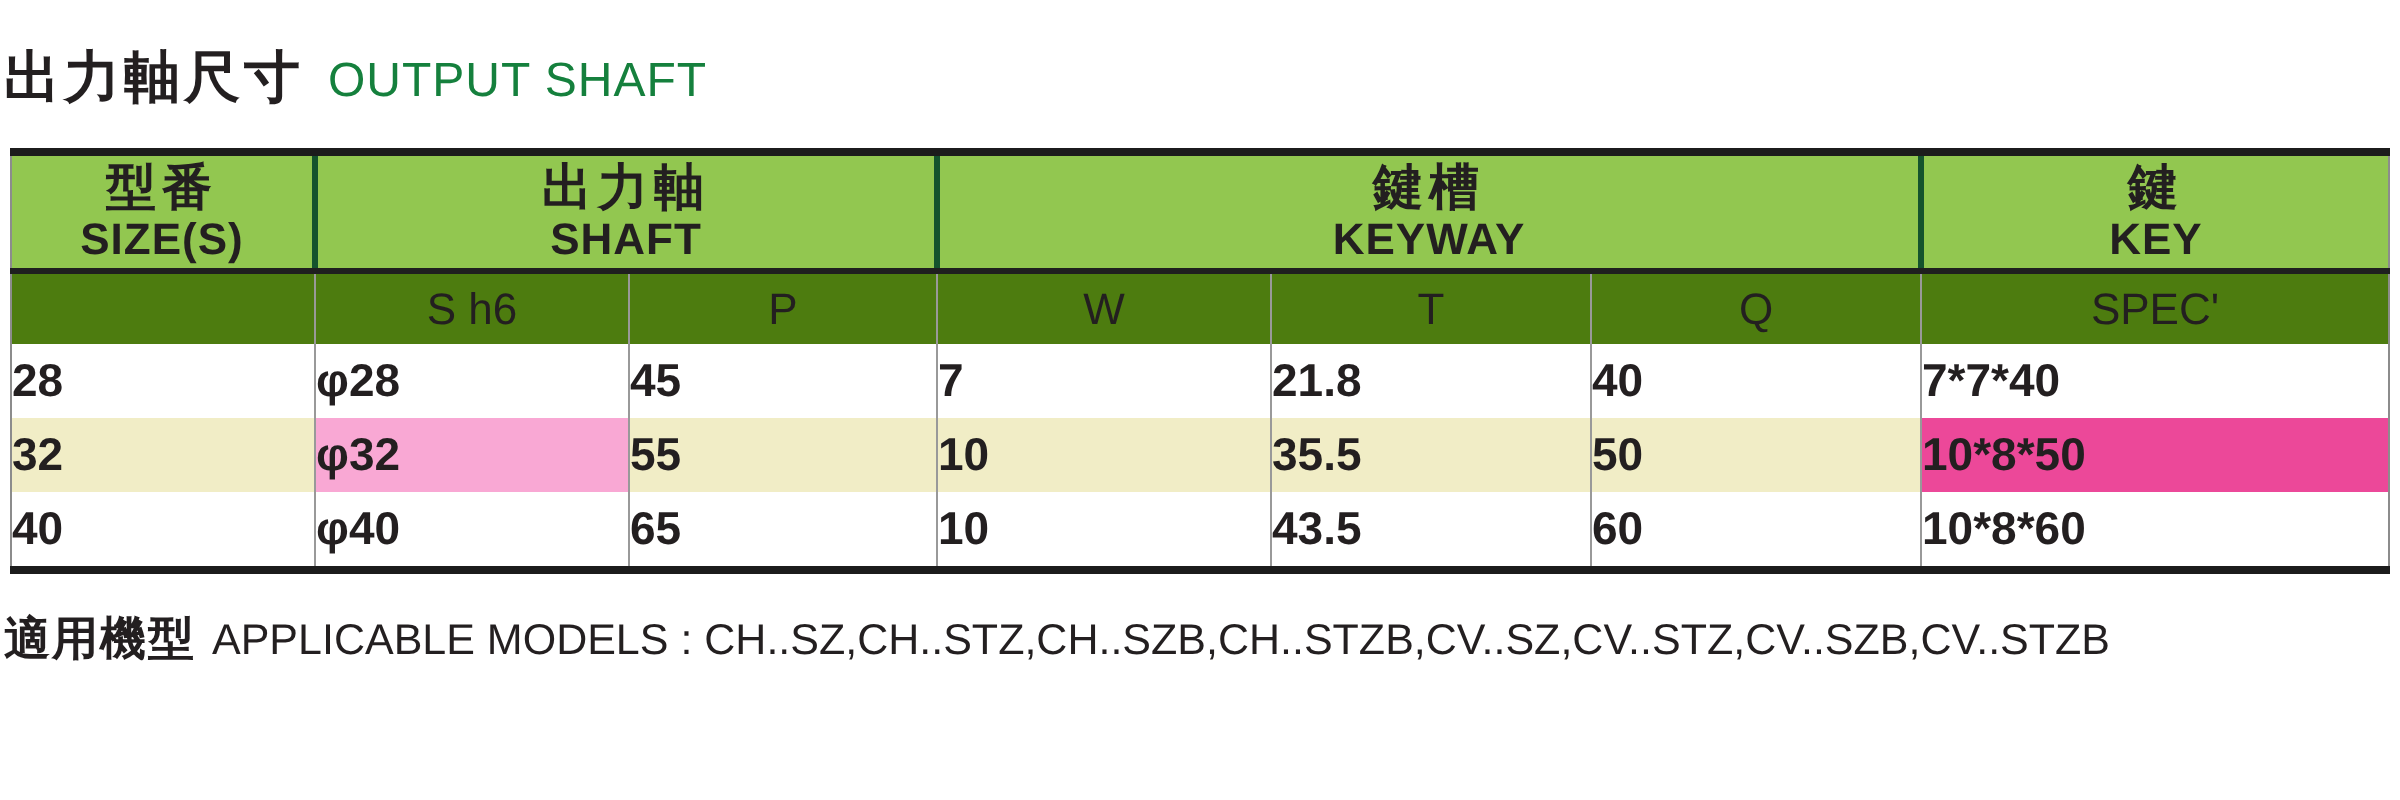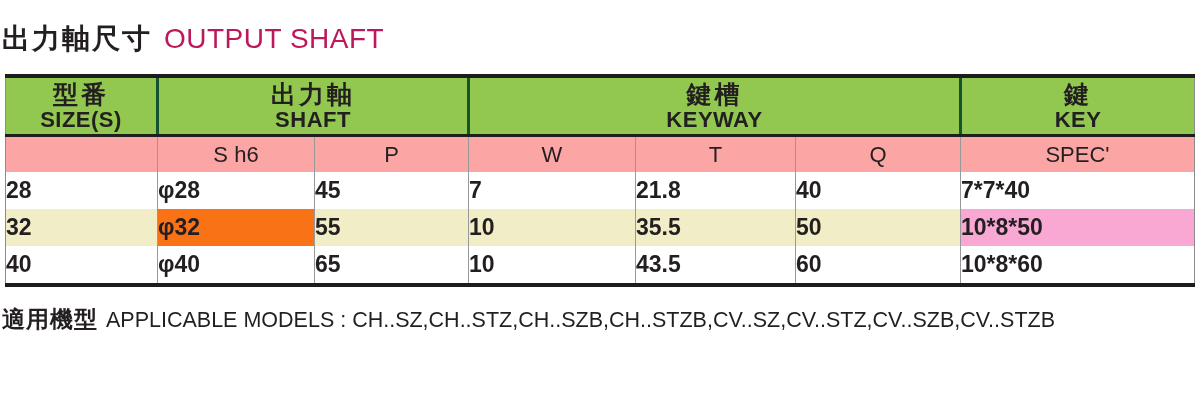--- a/index.html
+++ b/index.html
@@ -20,25 +20,25 @@
     display: flex;
     align-items: baseline;
     white-space: nowrap;
   }
   .title-zh {
     font-size: 28px;
     font-weight: bold;
     letter-spacing: 2px;
   }
   .title-en {
-    font-size: 28px;
+    font-size: 24px;
     font-weight: normal;
     margin-left: 12px;
     letter-spacing: 0.5px;
-    color: #be185d;
+    color: #15803d;
   }
 
   
   table.spec {
     border-collapse: collapse;
     table-layout: fixed;
     width: 1189px;
     margin: 16px 0 0 5px;
     border-top: 4px solid #1c1c1c;
     border-bottom: 4px solid #1c1c1c;
@@ -64,21 +64,21 @@
     font-size: 22px;
     font-weight: bold;
     line-height: 1.1;
     letter-spacing: 0.5px;
   }
   tr.sub-row th {
     height: 35px;
     font-weight: normal;
     font-size: 22px;
     border-left: 1px solid #999999;
-    background: #fca5a5;
+    background: #4d7c0f;
   }
   tr.data-row td {
     height: 37px;
     font-size: 23px;
     font-weight: bold;
     border-left: 1px solid #999999;
     background: #ffffff;
   }
   tr.data-row th:first-child, tr.sub-row th:first-child,
   tr.data-row td:first-child { border-left: none; }
@@ -157,26 +157,26 @@
         <td>28</td>
         <td>φ28</td>
         <td>45</td>
         <td>7</td>
         <td>21.8</td>
         <td>40</td>
         <td>7*7*40</td>
       </tr>
       <tr class="data-row">
         <td style="background: rgb(241, 237, 198);">32</td>
-        <td style="background: #f97316;">φ32</td>
+        <td style="background: #f9a8d4;">φ32</td>
         <td style="background: rgb(241, 237, 198);">55</td>
         <td style="background: rgb(241, 237, 198);">10</td>
         <td style="background: rgb(241, 237, 198);">35.5</td>
         <td style="background: rgb(241, 237, 198);">50</td>
-        <td style="background: #f9a8d4;">10*8*50</td>
+        <td style="background: #ec4899;">10*8*50</td>
       </tr>
       <tr class="data-row">
         <td>40</td>
         <td>φ40</td>
         <td>65</td>
         <td>10</td>
         <td>43.5</td>
         <td>60</td>
         <td>10*8*60</td>
       </tr>

